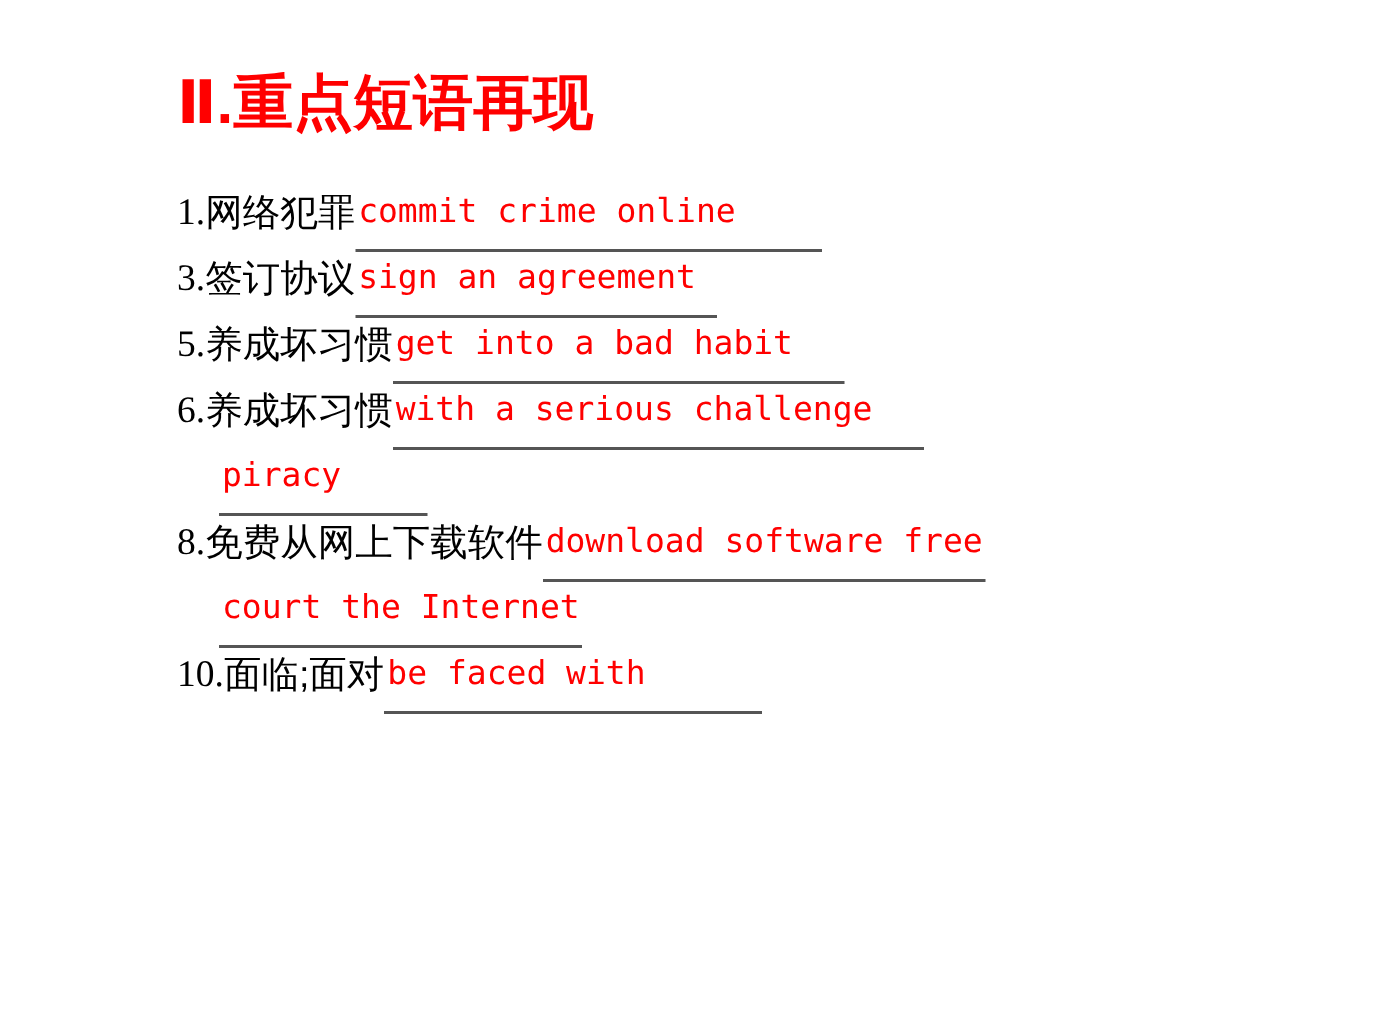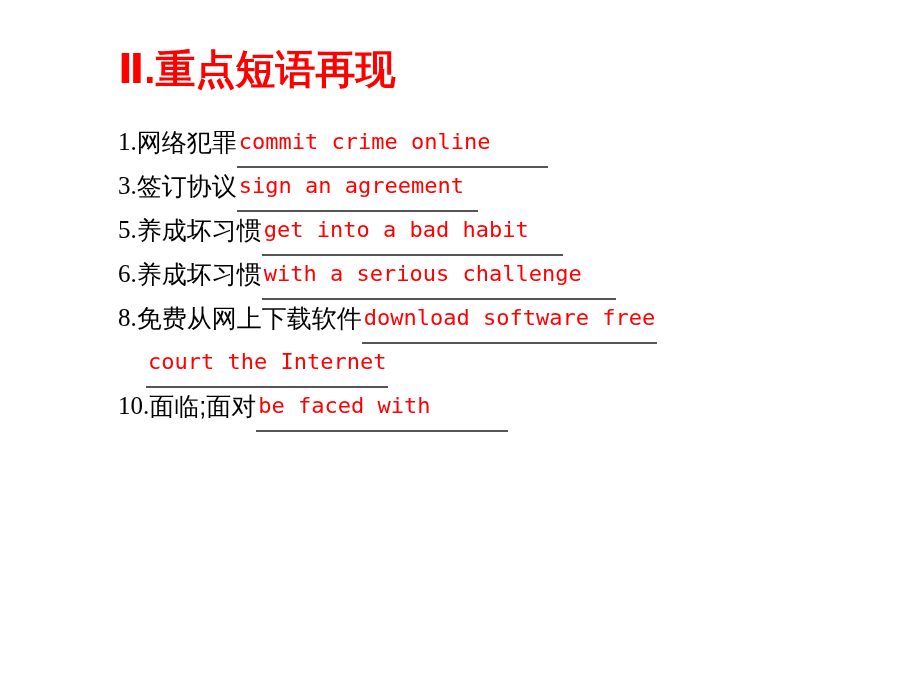--- a/index.html
+++ b/index.html
@@ -117,20 +117,23 @@
 
 
     <div class="phrase-row">
       <span class="num">5.</span><span class="zh">养成坏习惯</span><span class="ans pad-md"> get into a bad habit</span>
     </div>
 
     <div class="phrase-row">
       <span class="num">6.</span><span class="zh">养成坏习惯</span><span class="ans pad-md">with a serious challenge</span>
     </div>
 
+    <div class="cont-row">
+      <span class="ans pad-lg"> piracy</span>
+    </div>
 
     <div class="phrase-row">
       <span class="num">8.</span><span class="zh">免费从网上下载软件</span><span class="ans">download software free</span>
     </div>
     <div class="cont-row">
       <span class="ans">court the Internet</span>
     </div>
 
 
     <div class="phrase-row">

